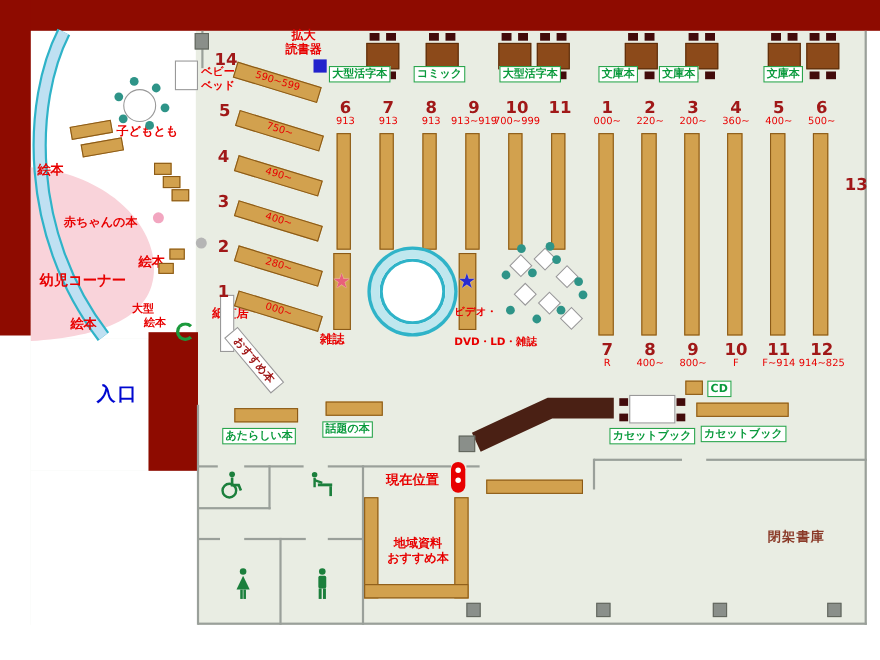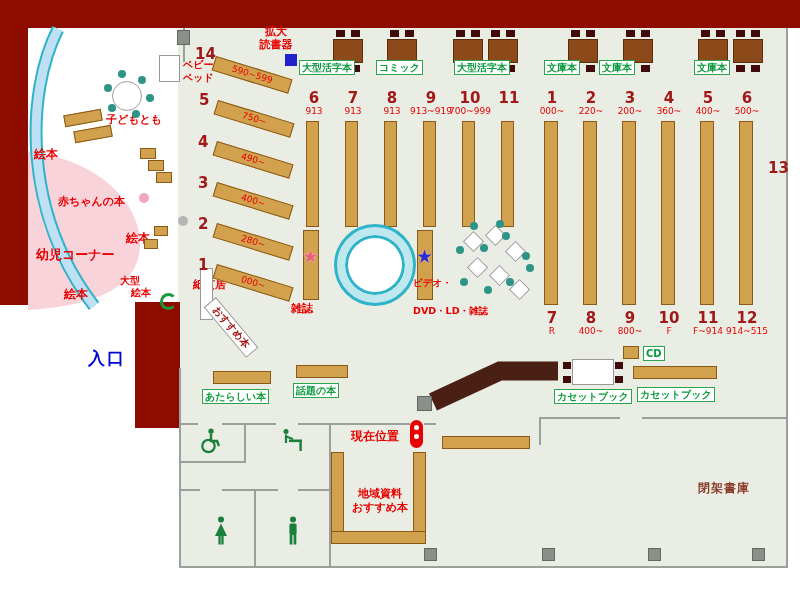--- a/index.html
+++ b/index.html
@@ -290,21 +290,21 @@
   <div class="a slabel" style="left:646px;top:310px">
       <div class="num">10</div>
       <div class="range">F</div>
     </div>
   <div class="a slabel" style="left:685px;top:310px">
       <div class="num">11</div>
       <div class="range">F~914</div>
     </div>
   <div class="a slabel" style="left:724px;top:310px">
       <div class="num">12</div>
-      <div class="range">914~515</div>
+      <div class="range">914~825</div>
     </div>
   <div class="a num" style="left:768px;top:160px">13</div>
 
   <div class="a dia" style="left:466px;top:234px"></div>
   <div class="a dia" style="left:488px;top:228px"></div>
   <div class="a dia" style="left:508px;top:244px"></div>
   <div class="a dia" style="left:470px;top:260px"></div>
   <div class="a dia" style="left:492px;top:268px"></div>
   <div class="a dia" style="left:512px;top:282px"></div>
   <div class="a tdot" style="left:456px;top:246px"></div>

